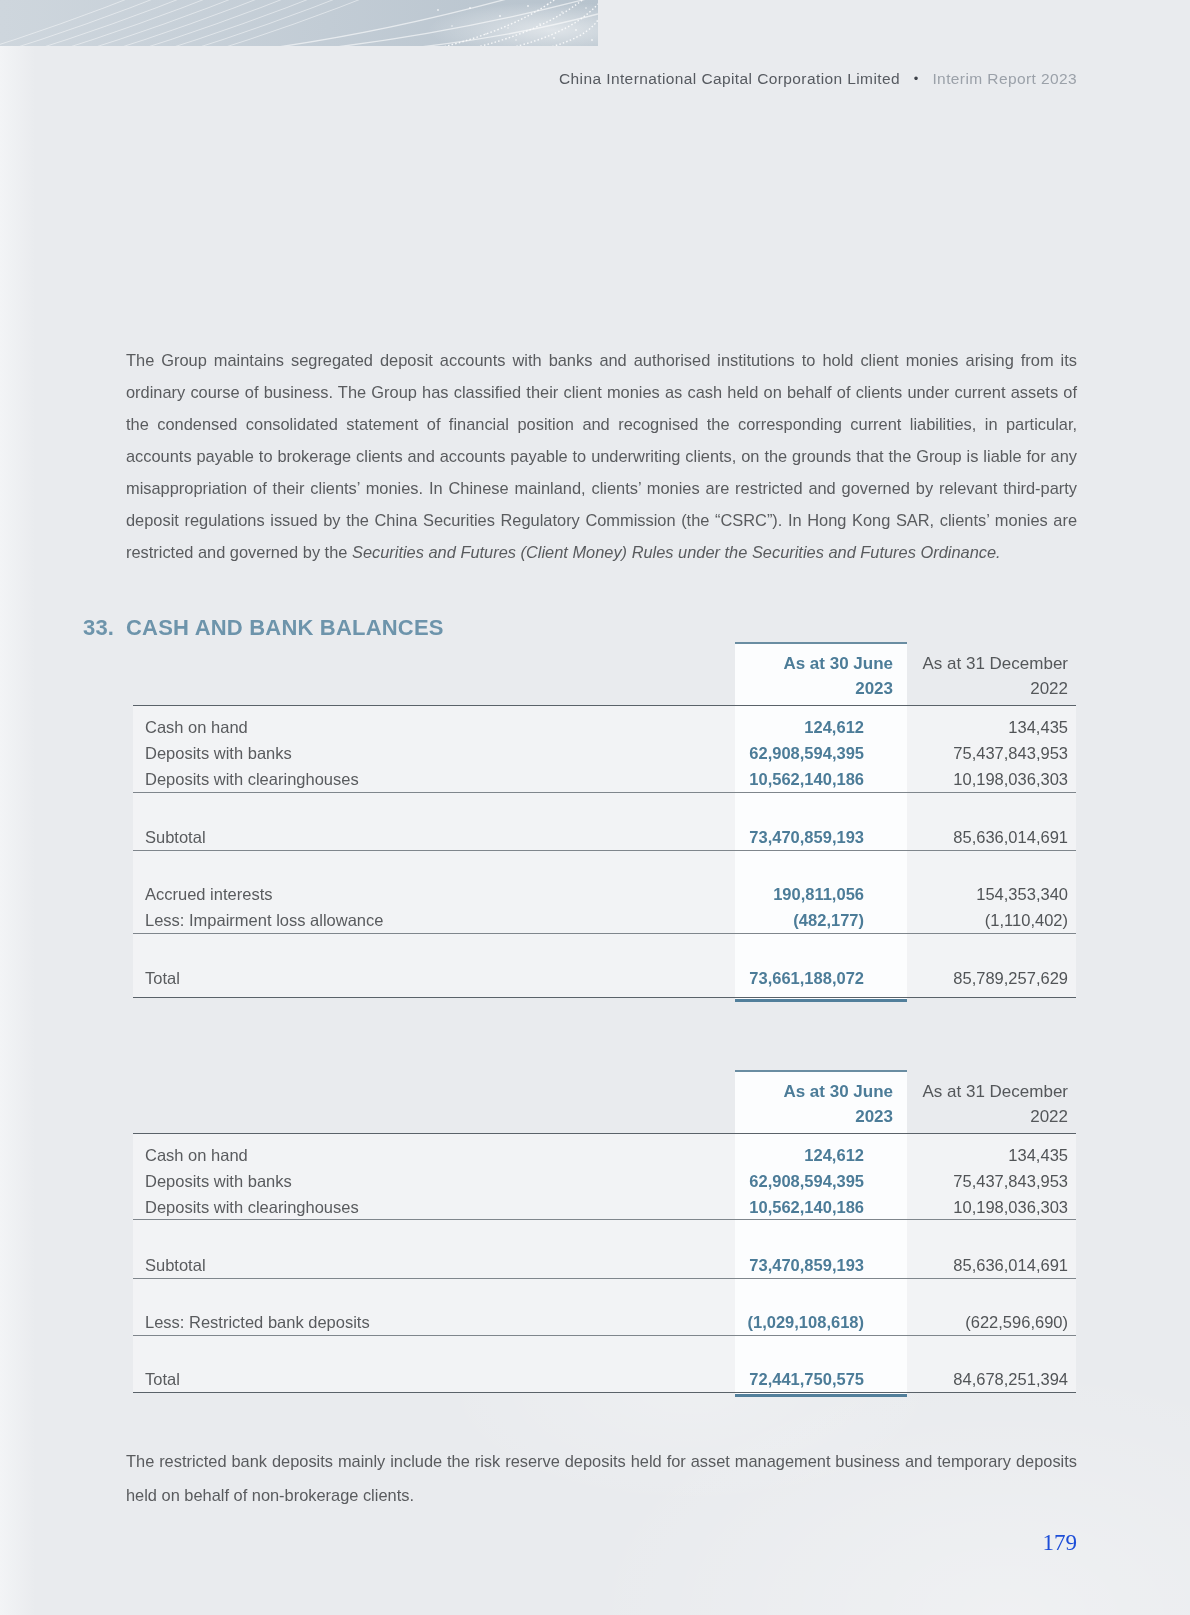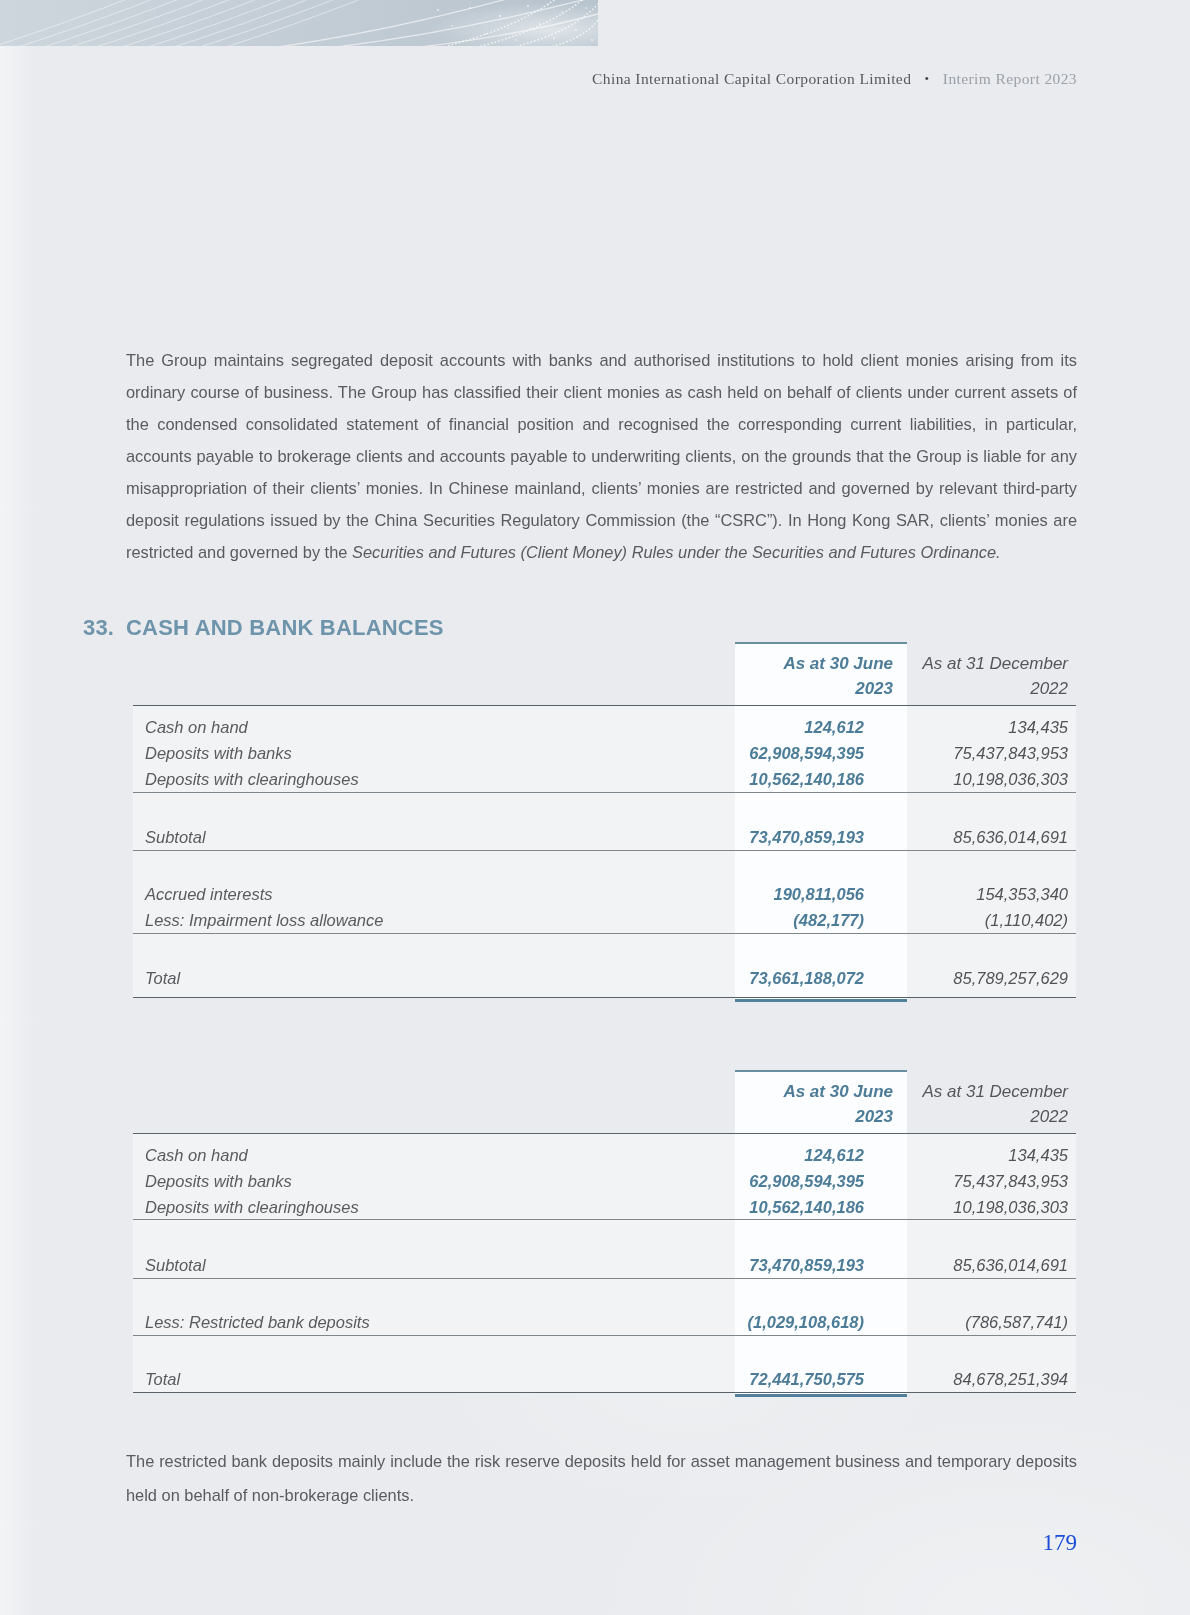--- a/index.html
+++ b/index.html
@@ -26,40 +26,40 @@
   
   .banner{position:absolute;left:0;top:0;width:598px;height:46px;}
   .left-gutter{position:absolute;left:0;top:46px;width:36px;height:1569px;
     background:linear-gradient(to right,rgba(252,253,254,.5),rgba(252,253,254,0));pointer-events:none;}
   .bottom-glow{position:absolute;right:0;bottom:0;width:620px;height:260px;
     background:radial-gradient(ellipse at 70% 100%,rgba(255,255,255,.28),rgba(255,255,255,0) 70%);pointer-events:none;}
   .mid-glow{position:absolute;left:430px;top:1390px;width:520px;height:120px;
     background:radial-gradient(ellipse at 50% 0%,rgba(255,255,255,.22),rgba(255,255,255,0) 70%);pointer-events:none;}
 
   
-  .runhead{position:absolute;top:70px;right:113px;font-family:Liberation Serif, serif;
+  .runhead{position:absolute;top:70px;right:113px;font-family:Liberation Sans, sans-serif;
     font-size:15.5px;letter-spacing:.4px;white-space:nowrap;}
   .runhead .co{color:var(--dark-serif);}
   .runhead .dot{color:#3f434a;margin:0 9px;font-size:13px;vertical-align:1px;}
   .runhead .rpt{color:var(--muted-serif);}
 
   
   .sec-head{position:absolute;left:83px;display:flex;font-weight:bold;font-size:22px;line-height:26px;
     color:var(--heading-blue);letter-spacing:.2px;}
   .sec-head .num{width:43px;flex:0 0 43px;}
   #h32{top:279px;} #h33{top:615px;} #h34{top:1040px;}
 
   
   .para{position:absolute;left:126px;width:951px;font-size:16.4px;line-height:32px;
     text-align:justify;color:var(--text-gray);}
   #p32{top:344px;}
   #footnote{top:1444px;line-height:34px;}
 
   
-  .ftable{position:absolute;left:133px;width:943px;font-style:italic;}
+  .ftable{position:absolute;left:133px;width:943px;}
   #t33{top:642px;height:356px;}
   #t34{top:1070px;height:323px;}
   .stripe{position:absolute;left:0;top:64px;width:100%;height:calc(100% - 64px);background:var(--stripe);z-index:0;}
   .whitecol{position:absolute;left:602px;top:0;width:172px;height:calc(100% + 4px);background:#fcfdfe;
     border-top:2px solid #6a8da2;border-bottom:3px solid #527f9b;box-sizing:border-box;z-index:1;}
   .hline{position:absolute;left:0;top:63px;width:100%;height:1px;background:var(--line-dark);z-index:2;}
   .bline{position:absolute;left:0;bottom:0;width:100%;height:1px;background:var(--line-dark);z-index:2;}
   .gline{position:absolute;left:0;width:100%;height:1px;background:var(--line-light);z-index:2;}
   .thead-cell{position:absolute;height:22px;font-size:17px;z-index:3;text-align:right;white-space:nowrap;}
   .hc1{left:602px;width:158px;font-weight:bold;color:var(--value-blue);}
@@ -224,21 +224,21 @@
         <span class="tval2">10,198,036,303</span>
       </div>
       <div class="trow" style="top: 184px;">
         <span class="tlabel">Subtotal</span>
         <span class="tval1">73,470,859,193</span>
         <span class="tval2">85,636,014,691</span>
       </div>
       <div class="trow" style="top: 241px;">
         <span class="tlabel">Less: Restricted bank deposits</span>
         <span class="tval1">(1,029,108,618)</span>
-        <span class="tval2">(786,587,741)</span>
+        <span class="tval2">(622,596,690)</span>
       </div>
       <div class="trow" style="top: 298px;">
         <span class="tlabel">Total</span>
         <span class="tval1">72,441,750,575</span>
         <span class="tval2">84,678,251,394</span>
       </div>
       <div class="gline" style="top: 149px;"></div>
       <div class="gline" style="top: 208px;"></div>
       <div class="gline" style="top: 265px;"></div>
     </div>

